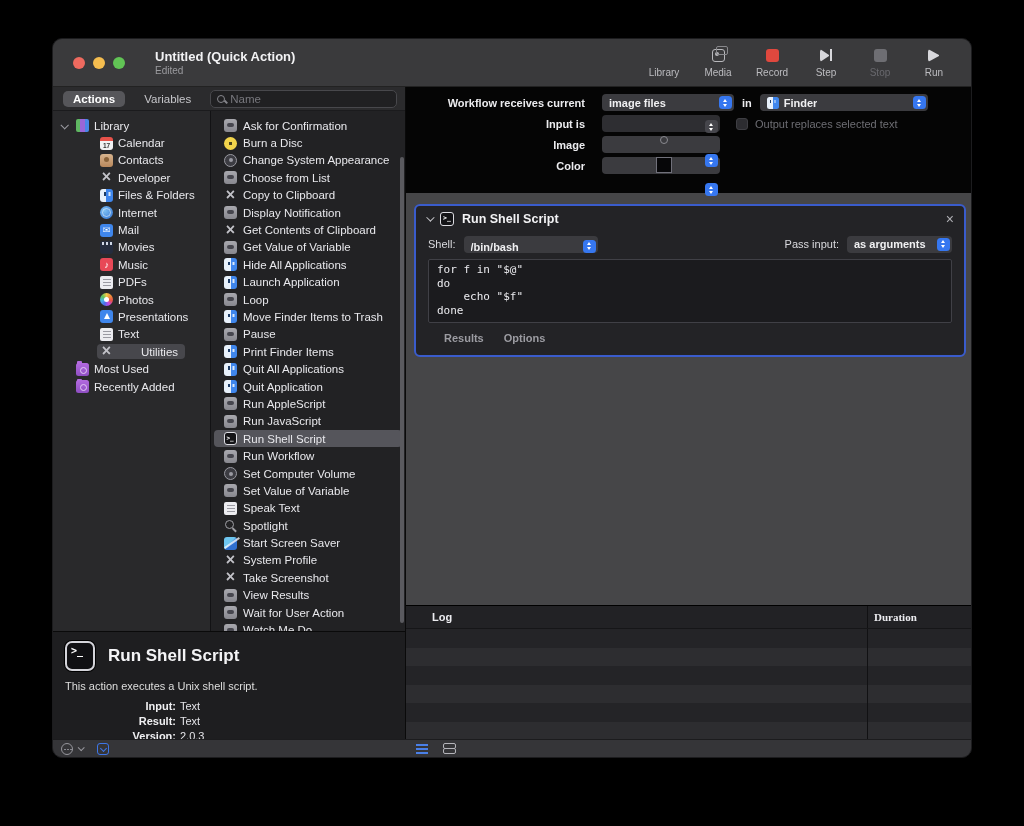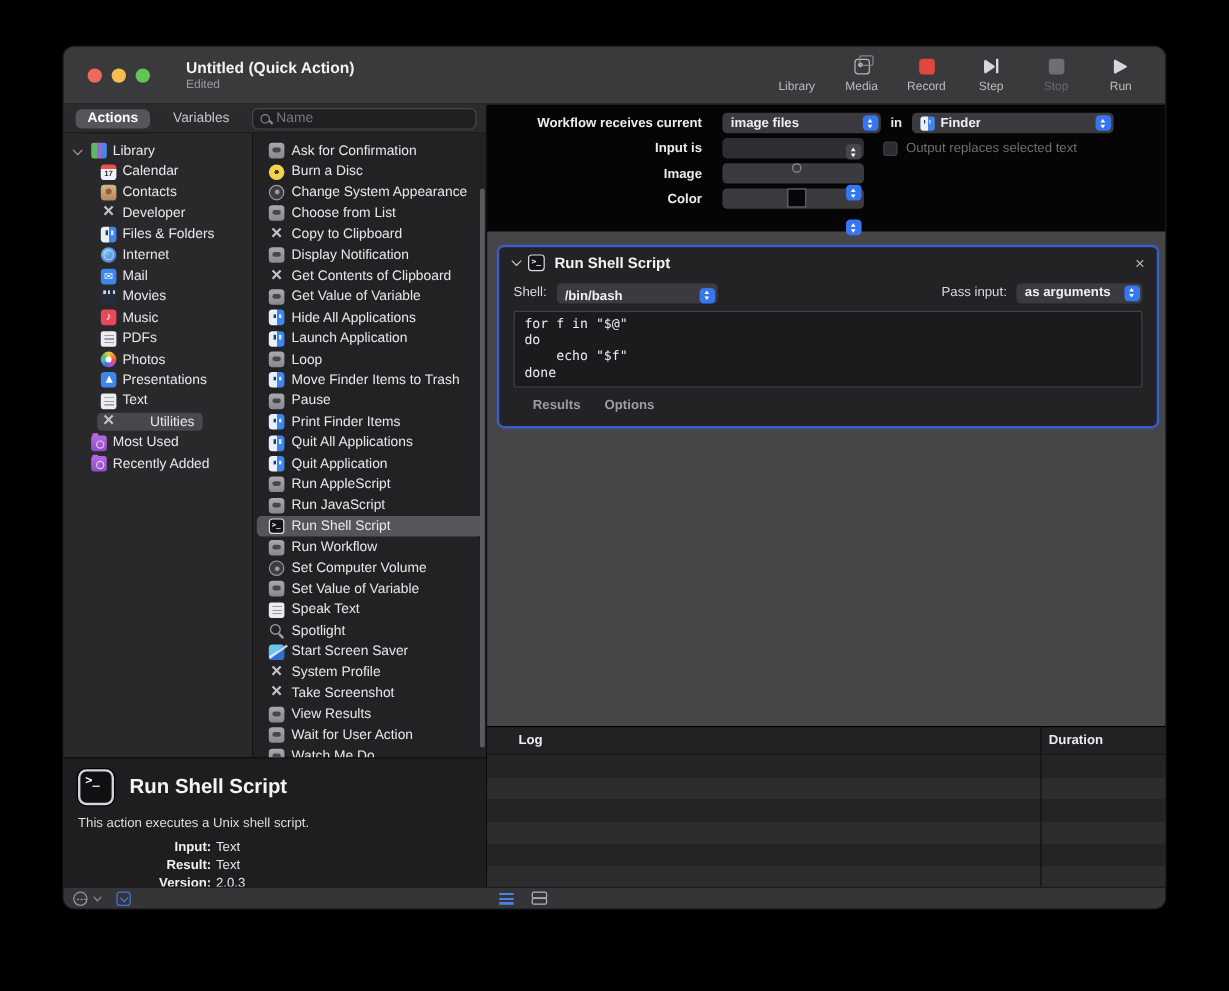--- a/index.html
+++ b/index.html
@@ -44,21 +44,21 @@
   .search input { background:transparent; border:none; outline:none; color:#e8e8ec; font-size:11.5px; width:100%; font-family:"Liberation Sans",sans-serif; }
   .search input::placeholder { color:#78787e; }
 
   
   .cols { flex:1; display:flex; min-height:0; }
   .sidebar { width:158px; flex:0 0 158px; border-right:1px solid #121214; padding-top:6px; overflow:hidden; }
   .alist { flex:1; background:#222224; padding-top:6px; overflow:hidden; position:relative; }
   .srow { display:flex; align-items:center; height:17.4px; padding-left:8px; font-size:11.5px; color:#e8e8ec; }
   .srow .chev { visibility:hidden; width:6px; height:6px; border-right:1.5px solid #9a9aa0; border-bottom:1.5px solid #9a9aa0; transform:rotate(45deg) translateY(-1px); margin-right:6px; flex:0 0 6px; }
   .srow.has-chevron .chev { visibility:visible; }
-  .srow.lvl-1 { padding-left:16px; }
+  .srow.lvl-1 { padding-left:32px; }
   .srow .inner { display:flex; align-items:center; gap:5px; padding:1px 7px 1px 3px; border-radius:4px; }
   .srow.selected .inner { background:#47474c;gap:28px; }
   .arow { display:flex; align-items:center; height:17.4px; padding-left:10px; gap:6px; font-size:11.5px; color:#e8e8ec; margin:0 3px; border-radius:4px; }
   .arow.selected { background:#55555b; }
   .scrollthumb { position:absolute; right:1px; top:46px; bottom:8px; width:4px; background:#5a5a5f; border-radius:2px; }
 
   
   .ic { width:13px; height:13px; border-radius:3px; flex:0 0 13px; position:relative; display:inline-block; }
   .ic-library-books { border-radius:2px; background:linear-gradient(90deg,#5fb762 0 34%,#9a66d8 34% 67%,#4a86e8 67%); }
   .ic-calendar { background:linear-gradient(180deg,#e8524a 0 32%,#f2f2f4 32%); }
@@ -145,21 +145,21 @@
   .blabel { font-size:11px; color:#dadade; }
   .spacer { flex:1; }
   .codebox { margin:3px 12px 0; height:64px; background:#1b1b1e; border:1px solid #404046; border-radius:2px; padding:3px 8px; overflow:hidden; }
   .codebox pre { font-family:"DejaVu Sans Mono",monospace; font-size:11px; line-height:13.5px; color:#ecece e; color:#ececf0; white-space:pre; }
   .btabs { display:flex; gap:20px; padding:9px 0 0 28px; }
   .btab { font-size:11px; font-weight:bold; color:#9c9ca2; }
 
   
   .loghead { flex:0 0 24px; background:#222225; border-top:1px solid #000; border-bottom:1px solid #161618; display:flex; align-items:center; position:relative; }
   .loghead .hl { font-size:11px; font-weight:bold; color:#ececf0; margin-left:26px; }
-  .loghead .hd { font-size:11px; font-weight:bold; color:#ececf0; position:absolute; left:468px; }
+  .loghead .hd { font-size:11px; font-weight:bold; color:#ececf0; position:absolute; left:468px;font-family:Liberation Serif, serif; }
   .vdiv { position:absolute; left:461px; top:0; bottom:0; width:1px; background:#111113; }
   .logrows { flex:1; position:relative; background:repeating-linear-gradient(180deg,#242427 0 19px,#2d2d30 19px 37px); }
 
   
   .statusbar { flex:0 0 18px; background:#353538; border-top:1px solid #1c1c1e; display:flex; align-items:center; position:relative; }
   .sb-run { margin-left:8px; width:12px; height:12px; border:1px solid #96969c; border-radius:50%; position:relative; }
   .sb-run::after { content:""; position:absolute; left:2px; top:5px; width:1.5px; height:1.5px; border-radius:50%; background:#96969c; box-shadow:3px 0 0 #96969c, 6px 0 0 #96969c; }
   .sb-chev { width:5px; height:5px; border-right:1.5px solid #96969c; border-bottom:1.5px solid #96969c; transform:rotate(45deg) translateY(-1px); margin-left:5px; }
   .sb-sel { margin-left:14px; width:12px; height:12px; border:1.5px solid #3e76e8; border-radius:3px; position:relative; }
   .sb-sel::after { content:""; position:absolute; left:2.5px; top:2px; width:4px; height:4px; border-right:1.5px solid #3e76e8; border-bottom:1.5px solid #3e76e8; transform:rotate(45deg); }

